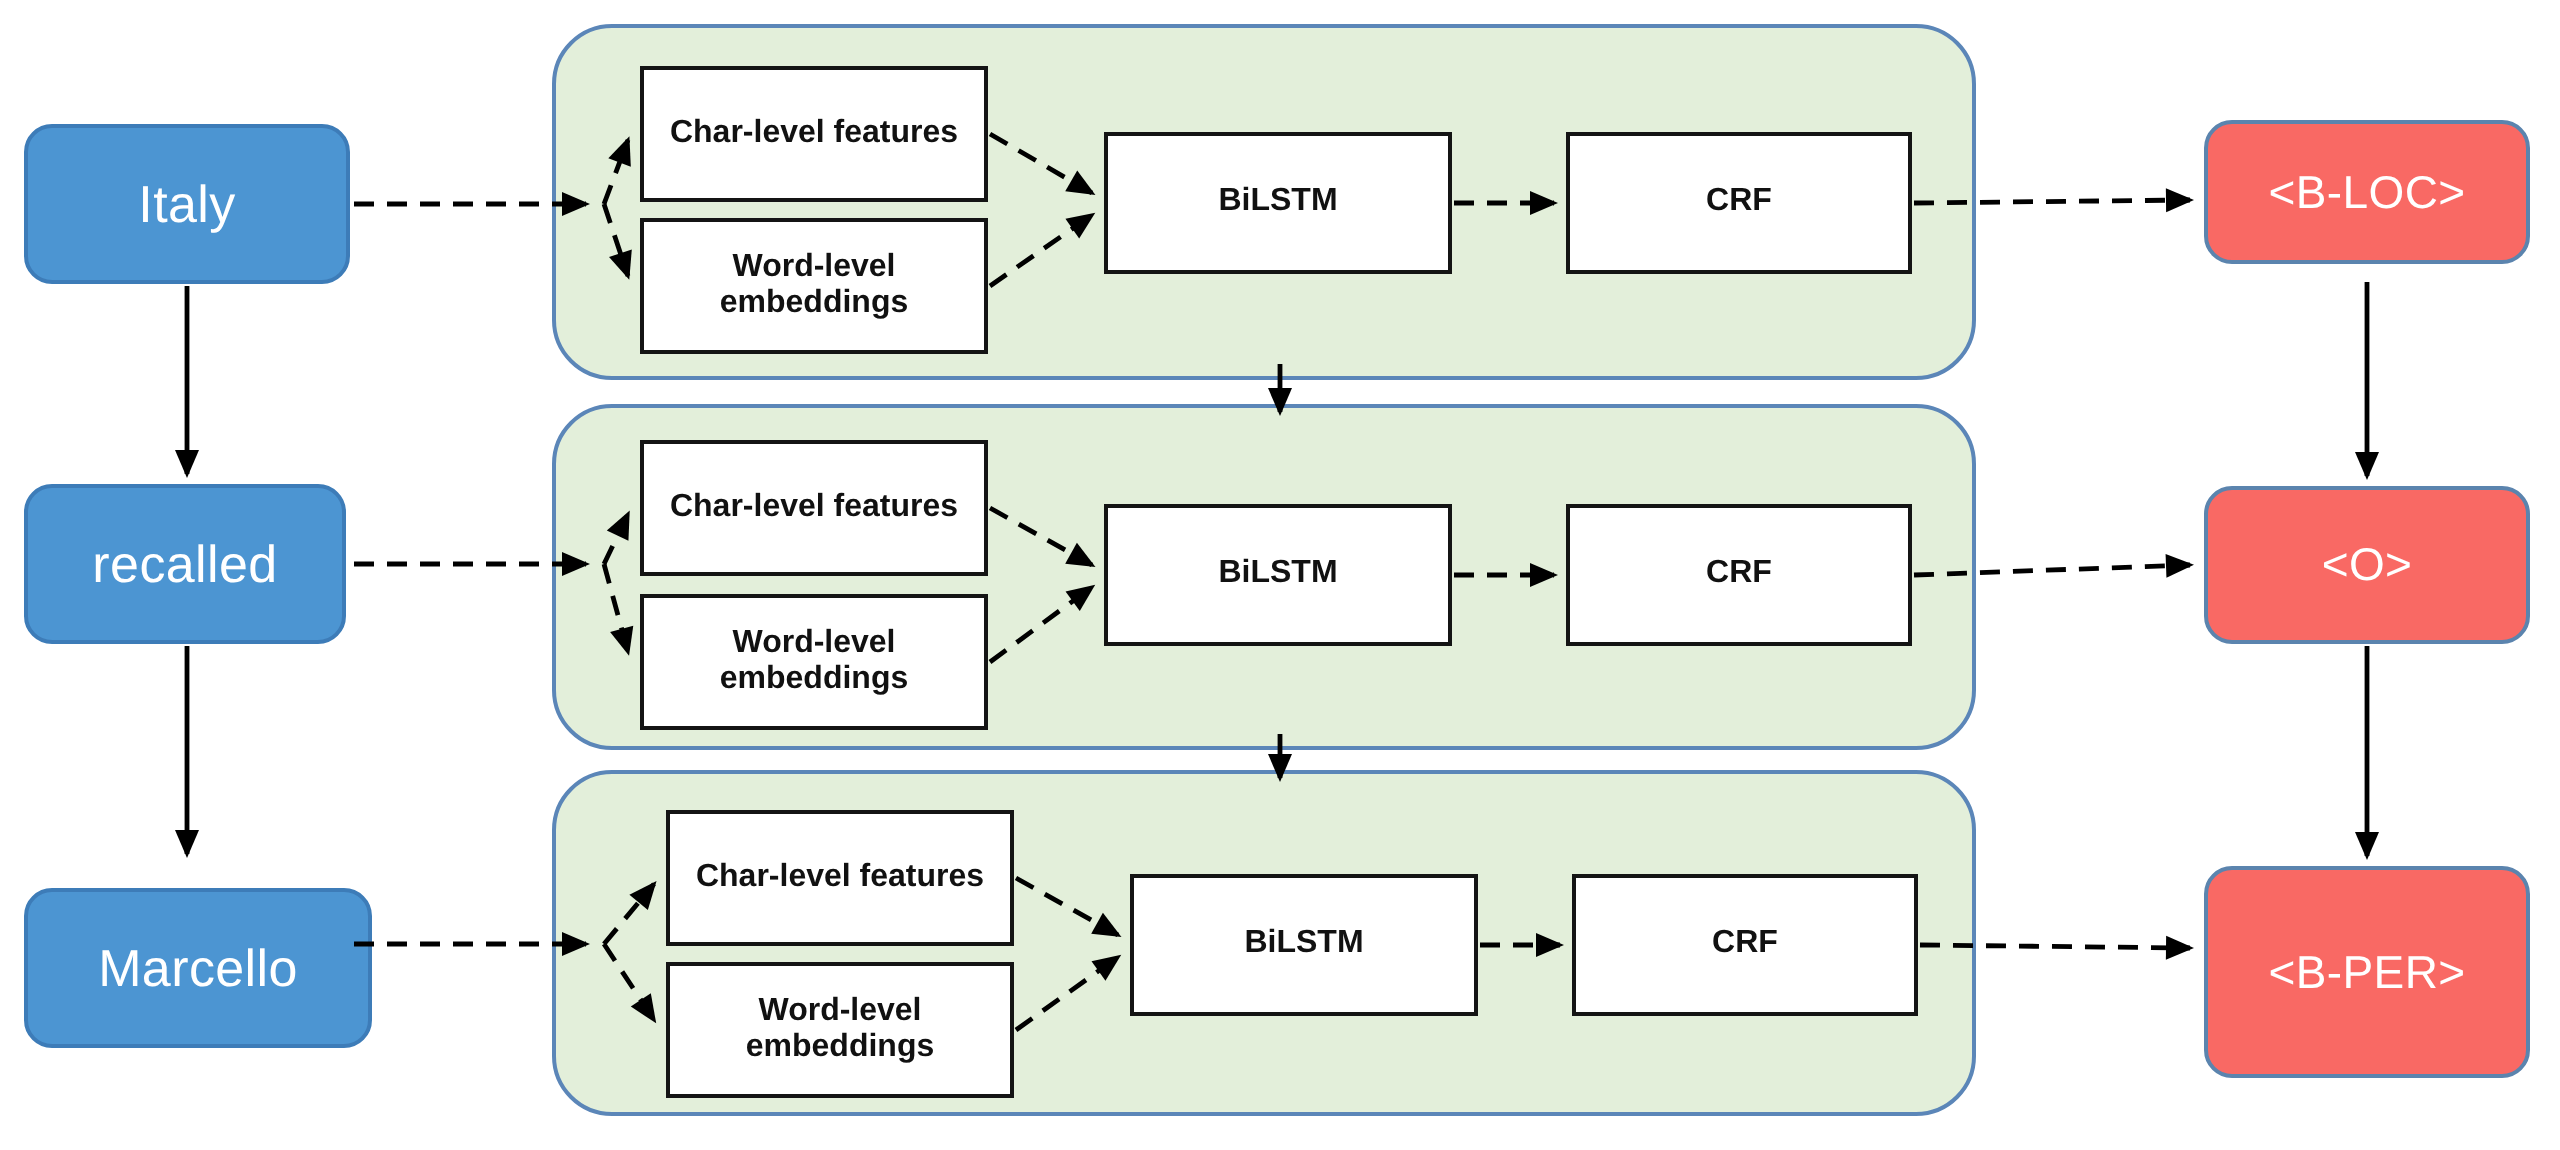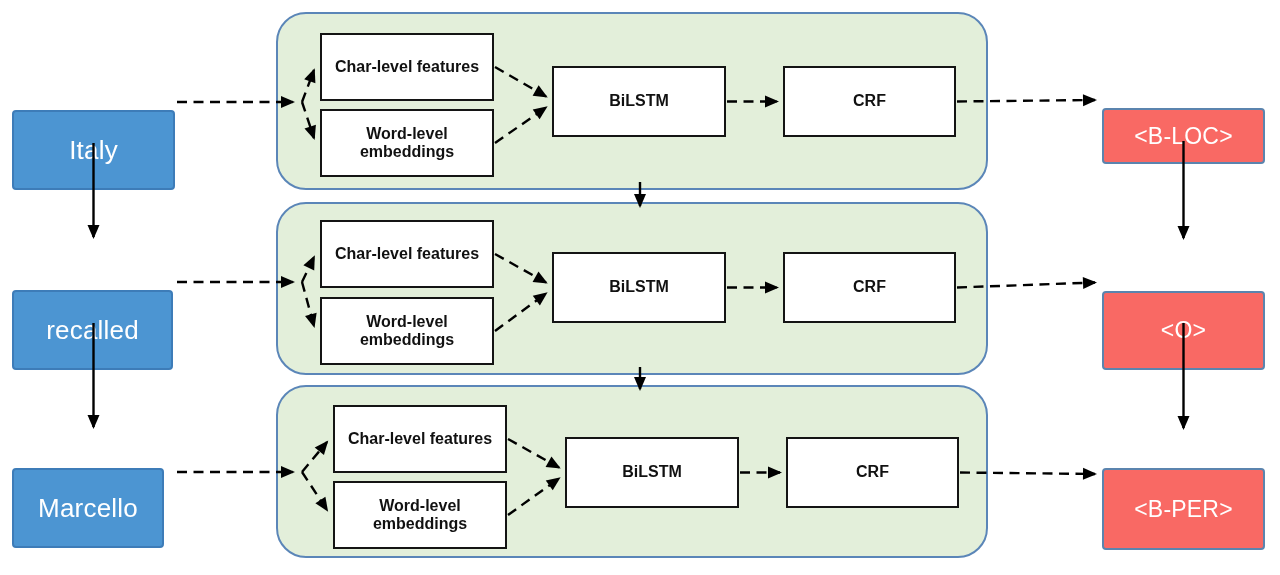--- a/index.html
+++ b/index.html
@@ -5,58 +5,58 @@
   html,body { margin:0; padding:0; background:#ffffff; }
   #canvas {
     position:relative; width:1280px; height:575px; background:#ffffff;
     font-family:"Liberation Sans", sans-serif; overflow:hidden;
   }
   .group {
     position:absolute; background:var(--green); border:2px solid var(--green-border);
     border-radius:30px; box-sizing:border-box; z-index:0;
   }
   .pill {
-    position:absolute; border-radius:4px; box-sizing:border-box;
+    position:absolute; border-radius:14px; box-sizing:border-box;
     display:flex; align-items:center; justify-content:center;
-    color:#ffffff; z-index:1; letter-spacing:0.2px;margin-top:48px;
+    color:#ffffff; z-index:1; letter-spacing:0.2px;
   }
   .pill.blue { background:var(--blue); border:2px solid var(--blue-border); font-size:26px; }
   .pill.red  { background:var(--red);  border:2px solid var(--red-border);  font-size:23px; }
   .wbox {
     position:absolute; background:#ffffff; border:2.5px solid #141414; box-sizing:border-box;
     display:flex; align-items:center; justify-content:center; text-align:center;
     font-weight:bold; font-size:16px; line-height:1.15; color:#111; z-index:1; padding:2px;
   }
   #arrows { position:absolute; left:0; top:0; z-index:2; pointer-events:none; }
 </style>
 </head>
 <body>
 
 <div id="canvas" style="--blue: #4C95D2; --blue-border: #3D7CB8; --red: #F96964; --red-border: #5B84AE; --green: #E3EFDA; --green-border: #5B86B8;">
     <div class="group" style="left: 276px; top: 12px; width: 712px; height: 178px;"></div>
     <div class="pill blue" style="left: 12px; top: 62px; width: 163px; height: 80px;">Italy</div>
     <div class="wbox" style="left: 320px; top: 33px; width: 174px; height: 68px;">Char-level features</div>
     <div class="wbox" style="left: 320px; top: 109px; width: 174px; height: 68px;">Word-level embeddings</div>
     <div class="wbox" style="left: 552px; top: 66px; width: 174px; height: 71px;">BiLSTM</div>
     <div class="wbox" style="left: 783px; top: 66px; width: 173px; height: 71px;">CRF</div>
-    <div class="pill red" style="left: 1102px; top: 60px; width: 163px; height: 56px;">&lt;B-LOC&gt;</div>
+    <div class="pill red" style="left: 1102px; top: 60px; width: 163px; height: 72px;">&lt;B-LOC&gt;</div>
     <div class="group" style="left: 276px; top: 202px; width: 712px; height: 173px;"></div>
     <div class="pill blue" style="left: 12px; top: 242px; width: 161px; height: 80px;">recalled</div>
     <div class="wbox" style="left: 320px; top: 220px; width: 174px; height: 68px;">Char-level features</div>
     <div class="wbox" style="left: 320px; top: 297px; width: 174px; height: 68px;">Word-level embeddings</div>
     <div class="wbox" style="left: 552px; top: 252px; width: 174px; height: 71px;">BiLSTM</div>
     <div class="wbox" style="left: 783px; top: 252px; width: 173px; height: 71px;">CRF</div>
     <div class="pill red" style="left: 1102px; top: 243px; width: 163px; height: 79px;">&lt;O&gt;</div>
     <div class="group" style="left: 276px; top: 385px; width: 712px; height: 173px;"></div>
-    <div class="pill blue" style="left: 12px; top: 420px; width: 152px; height: 80px;">Marcello</div>
+    <div class="pill blue" style="left: 12px; top: 444px; width: 174px; height: 80px;">Marcello</div>
     <div class="wbox" style="left: 333px; top: 405px; width: 174px; height: 68px;">Char-level features</div>
     <div class="wbox" style="left: 333px; top: 481px; width: 174px; height: 68px;">Word-level embeddings</div>
     <div class="wbox" style="left: 565px; top: 437px; width: 174px; height: 71px;">BiLSTM</div>
     <div class="wbox" style="left: 786px; top: 437px; width: 173px; height: 71px;">CRF</div>
-    <div class="pill red" style="left: 1102px; top: 420px; width: 163px; height: 82px;">&lt;B-PER&gt;</div>
+    <div class="pill red" style="left: 1102px; top: 433px; width: 163px; height: 106px;">&lt;B-PER&gt;</div>
     <svg id="arrows" width="1280" height="575">
       <defs>
         <marker id="ah" markerUnits="userSpaceOnUse" markerWidth="16" markerHeight="14" refX="13" refY="7" orient="auto">
           <path d="M1,1 L15,7 L1,13 z" fill="#000000"></path>
         </marker>
       </defs>
       <line x1="177" y1="102" x2="293" y2="102" stroke="#000000" stroke-width="2.4" stroke-dasharray="10 6.5" marker-end="url(#ah)"></line>
       <line x1="302" y1="102" x2="314" y2="70" stroke="#000000" stroke-width="2.4" stroke-dasharray="10 6.5" marker-end="url(#ah)"></line>
       <line x1="302" y1="102" x2="314" y2="138" stroke="#000000" stroke-width="2.4" stroke-dasharray="10 6.5" marker-end="url(#ah)"></line>
       <line x1="495" y1="67" x2="546" y2="96.5" stroke="#000000" stroke-width="2.4" stroke-dasharray="10 6.5" marker-end="url(#ah)"></line>

